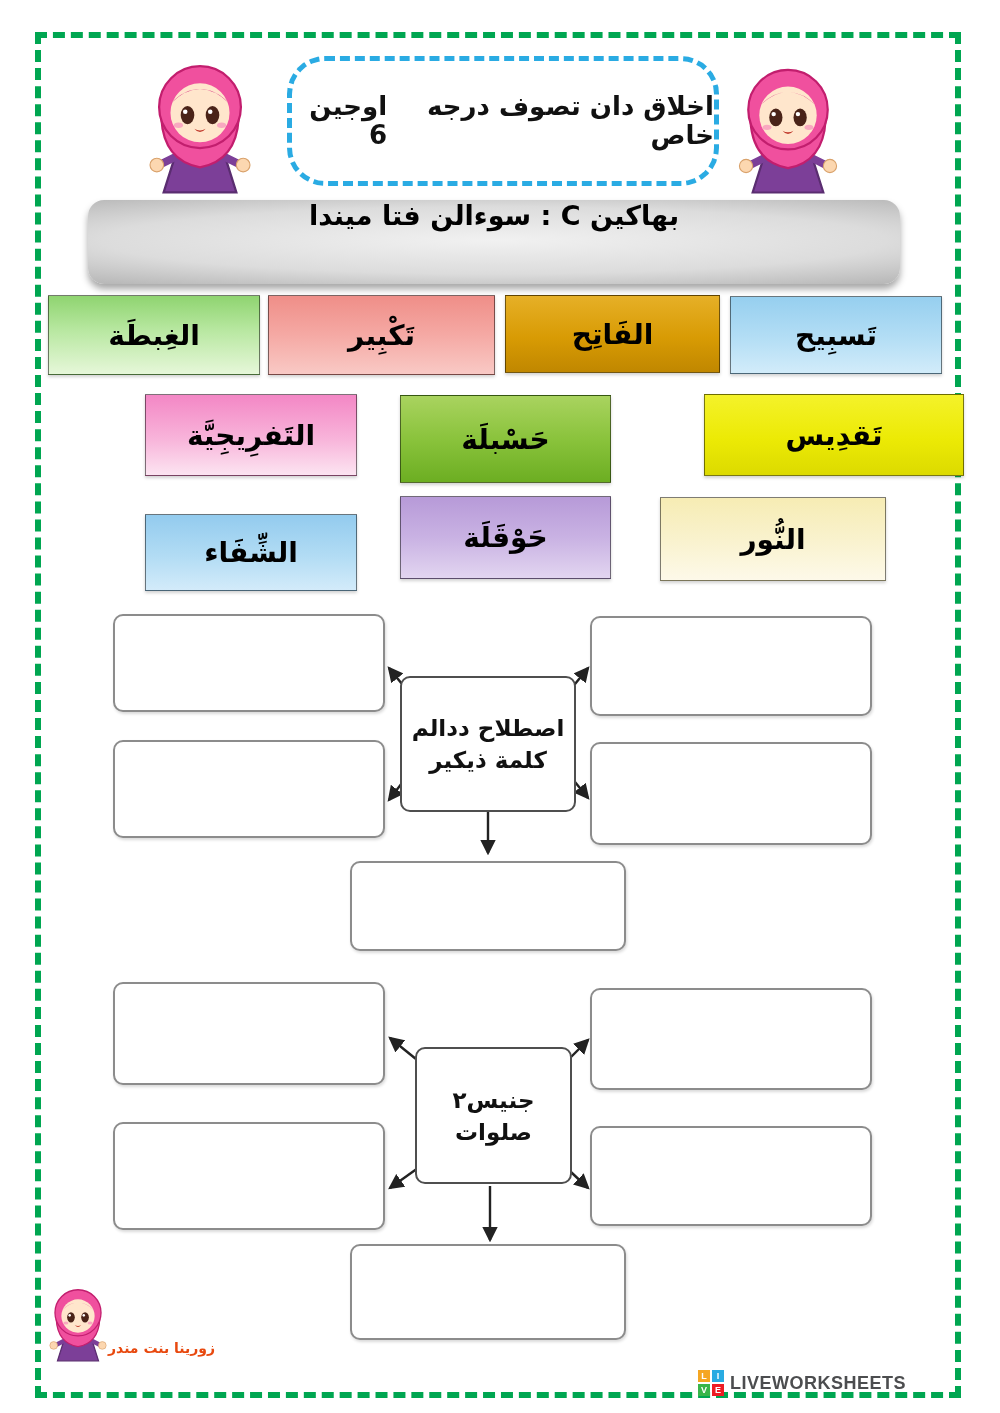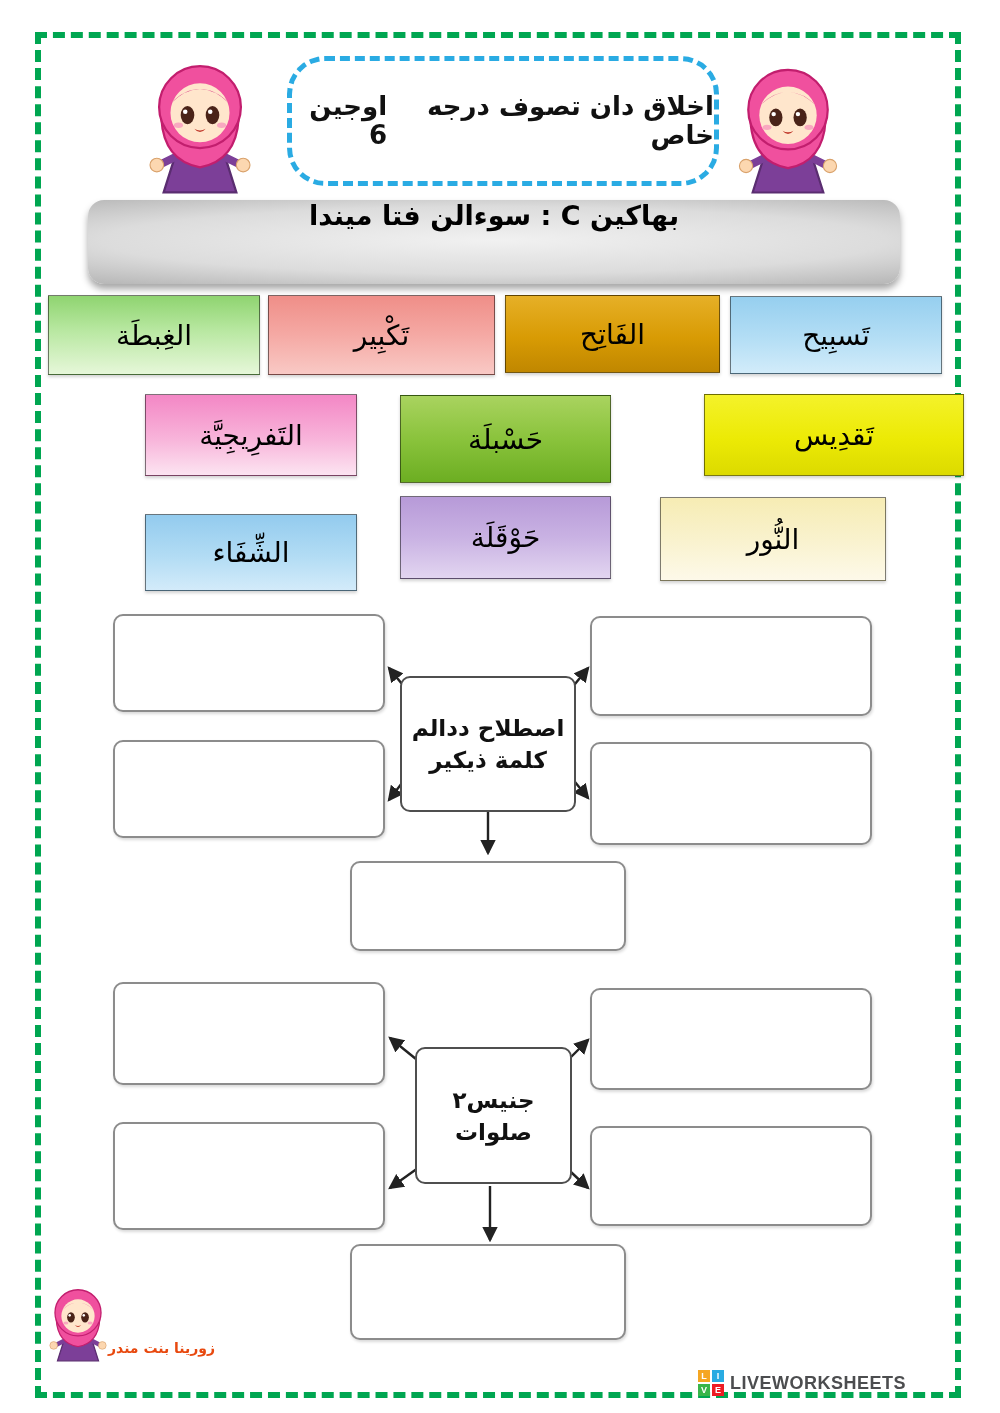--- a/index.html
+++ b/index.html
@@ -24,21 +24,21 @@
   
   .banner { position:absolute; left:88px; top:200px; width:812px; height:84px; border-radius:16px;
     background: radial-gradient(ellipse 115% 95% at 50% 48%, #f1f1f1 0%, #dcdcdc 42%, #b3b3b3 72%, #7a7a7a 92%, #5f5f5f 100%);
     display:flex; align-items:flex-start; justify-content:center; direction:rtl;
     box-shadow: 0 5px 7px rgba(0,0,0,.35); }
   .banner-text { font-size:27px; font-weight:bold; color:#000; }
 
   
   .word-box { position:absolute; border:1px solid rgba(0,0,0,.5);
     display:flex; align-items:center; justify-content:center; direction:rtl;
-    font-weight:normal; font-size:28px; color:#000; box-shadow:0 2px 3px rgba(0,0,0,.18); }
+    font-weight:bold; font-size:28px; color:#000; box-shadow:0 2px 3px rgba(0,0,0,.18); }
   .wb1 { left:48px;  top:295px; width:212px; height:80px; background:linear-gradient(180deg,#8fd470 0%,#b9e8a2 45%,#e6f7d9 100%); }
   .wb2 { left:268px; top:295px; width:227px; height:80px; background:linear-gradient(180deg,#ef8e88 0%,#f5a9a4 50%,#f9c9c5 100%); }
   .wb3 { left:505px; top:295px; width:215px; height:78px; background:linear-gradient(180deg,#e6b027 0%,#d89b04 55%,#c08700 100%); }
   .wb4 { left:730px; top:296px; width:212px; height:78px; background:linear-gradient(180deg,#96cfef 0%,#b4def5 55%,#d2ecfa 100%); }
   .wb5 { left:145px; top:394px; width:212px; height:82px; background:linear-gradient(180deg,#f387c5 0%,#f8b4da 55%,#fce4f1 100%); }
   .wb6 { left:400px; top:395px; width:211px; height:88px; background:linear-gradient(180deg,#a9d35f 0%,#8ac33c 50%,#6cae22 100%); }
   .wb7 { left:660px; top:394px; width:260px; height:82px; background:linear-gradient(180deg,#f4f22a 0%,#ecea05 55%,#dcda00 100%);margin-left:44px; }
   .wb8 { left:145px; top:514px; width:212px; height:77px; background:linear-gradient(180deg,#93cbee 0%,#b2dcf4 55%,#d3ebfa 100%); }
   .wb9 { left:400px; top:496px; width:211px; height:83px; background:linear-gradient(180deg,#b79ad8 0%,#c9b2e3 50%,#e2d5f0 100%); }
   .wb10{ left:660px; top:497px; width:226px; height:84px; background:linear-gradient(180deg,#f6ecb4 0%,#f9f2cd 50%,#fdf9e9 100%); }

